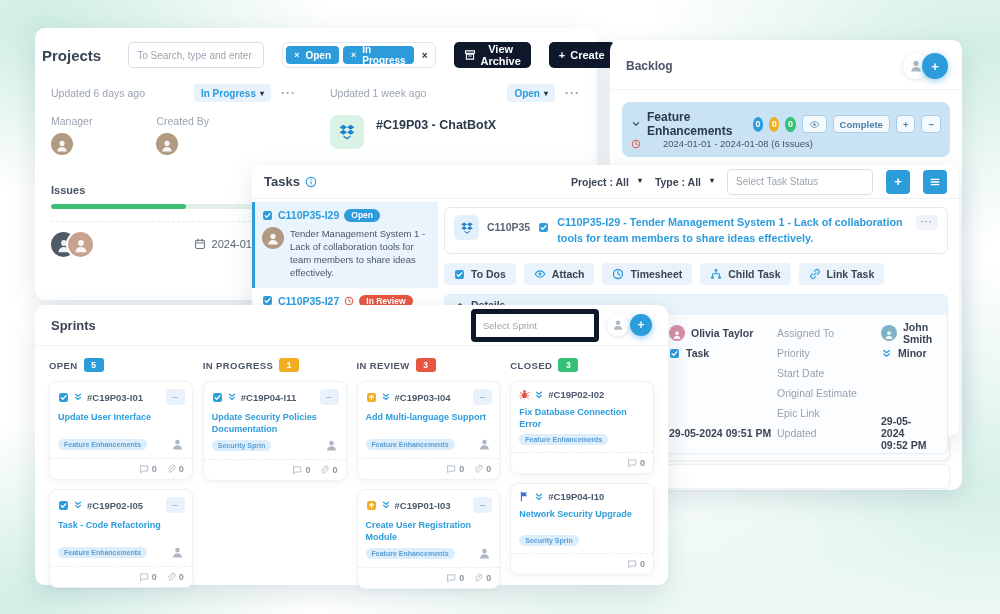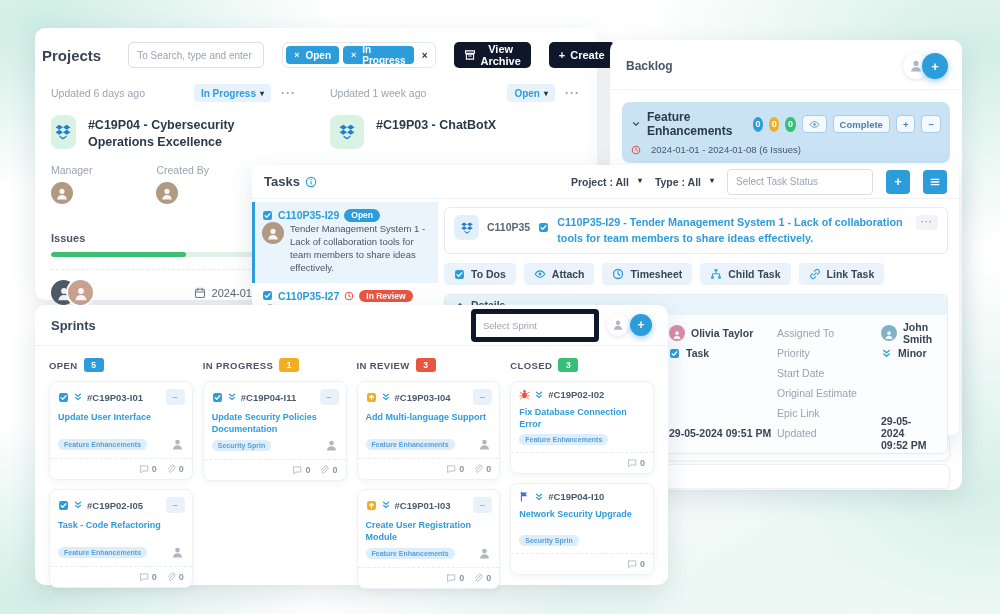--- a/index.html
+++ b/index.html
@@ -65,21 +65,21 @@
   .bluecircle{width:26px;height:26px;border-radius:50%;background:#2D9CDB;color:#fff;font-size:13px;font-weight:700;
     display:inline-flex;align-items:center;justify-content:center;margin-left:-7px;box-shadow:0 2px 6px rgba(45,156,219,.5)}
   .bl-section{margin:12px;background:#C9E3F5;border-radius:8px;padding:8px 9px}
   .bl-srow1{display:flex;align-items:center;gap:6px}
   .bl-sname{font-size:12px;font-weight:700;color:#2B3A4A;margin-right:4px}
   .ccount{width:15px;height:15px;border-radius:50%;color:#fff;font-size:9px;font-weight:700;
     display:inline-flex;align-items:center;justify-content:center}
   .bg-blue{background:#2D9CDB}.bg-yellow{background:#F2AE22}.bg-green{background:#35C075}.bg-red{background:#E85642}
   .fbtn{height:18px;background:rgba(255,255,255,.78);border:1px solid #A9CCE8;border-radius:4px;color:#4E80A8;
     font-size:9.5px;font-weight:700;display:inline-flex;align-items:center;justify-content:center;padding:0 6px;gap:3px}
-  .bl-srow2{display:flex;align-items:center;gap:10px;margin-top:6px;font-size:9.5px;color:#4A5568}
+  .bl-srow2{display:flex;align-items:center;gap:22px;font-size:9.5px;color:#4A5568}
   .bl-item{margin:0 12px;background:#fff;border:1px solid #E8EEF4;border-radius:6px;padding:6px 9px;
     display:flex;align-items:center;gap:6px;box-shadow:0 1px 3px rgba(0,0,0,.04)}
   .bl-iid{font-size:11px;font-weight:700;color:#2D9CDB}
   .bl-ititle{font-size:11px;font-weight:700;color:#2B3A4A;flex:1}
   .b-empty{position:absolute;left:12px;right:12px;height:23px;background:#fff;border:1px solid #EDF1F6;
     border-radius:6px;box-shadow:0 1px 3px rgba(0,0,0,.05)}
   
   #tasks{left:252px;top:165px;width:707px;height:270px;z-index:30;border-radius:8px}
   .tk-head{height:33px;display:flex;align-items:center;padding:0 12px;border-bottom:1px solid #EDF1F5;gap:13px}
   .tk-title{font-size:13px;font-weight:700;color:#3A4554;display:flex;align-items:center;gap:5px;flex:1}
@@ -89,21 +89,21 @@
   .tk-status::placeholder{color:#9AA4AF}
   .sqbtn{width:24px;height:24px;background:#2D9CDB;border-radius:4px;color:#fff;font-size:13px;font-weight:700;
     display:inline-flex;align-items:center;justify-content:center}
   .tk-body{display:flex}
   .tk-list{width:186px;padding-top:3px}
   .titem{padding:7px 9px 8px 7px;border-left:3px solid transparent}
   .titem.sel{background:#EAF4FC;border-left-color:#2D9CDB}
   .titem-top{display:flex;align-items:center;gap:5px}
   .tid{font-size:10.5px;font-weight:700;color:#2D9CDB}
   .badge{border-radius:9px;color:#fff;font-size:8.5px;font-weight:700;padding:2px 7px;line-height:1}
-  .titem-body{display:flex;gap:6px;}
+  .titem-body{display:flex;gap:6px;margin-top:5px}
   .ttext{font-size:9.5px;color:#4A5568;line-height:1.4}
   .tk-detail{flex:1;padding:8px 11px 0 6px}
   .dt-card{border:1px solid #E4EAF1;border-radius:6px;padding:7px 9px;display:flex;align-items:flex-start;gap:8px}
   .dt-pico{width:25px;height:25px;border-radius:6px;background:#E3F0FA;display:flex;align-items:center;justify-content:center}
   .dt-code{font-size:10.5px;color:#5A6776;font-weight:700;padding-top:6px}
   .dt-title{flex:1;font-size:10.8px;color:#2D9CDB;font-weight:700;line-height:1.45}
   .morebtn{background:#F0F4F8;border-radius:4px;color:#8A97A5;font-size:9px;font-weight:700;
     padding:3px 5px;line-height:1;letter-spacing:1px}
   .dt-actions{display:flex;gap:8px;margin-top:9px}
   .achip{background:#EAF3FB;border-radius:4px;height:22px;display:inline-flex;align-items:center;gap:6px;
@@ -253,28 +253,20 @@
 
       <div class="pj-col1">
         <div class="pj-meta">
           <span class="pj-upd">Updated 6 days ago</span>
           <span class="chip-light">
             <span>In Progress</span>
             <span class="caret">▾</span>
           </span>
           <button class="dots" style="margin-left:10px">···</button>
         </div>
-        <div class="pj-card-row">
-          <span class="pj-ico">
-            <svg class="ic i18" style="color:#1E7FD0">
-                <use href="#i-dropbox"></use>
-              </svg>
-          </span>
-          <span class="pj-name">#C19P04 - Cybersecurity Operations Excellence</span>
-        </div>
         <div class="pj-people">
           <div>
             <div class="pj-plabel">Manager</div>
             <span class="av av-man" style="width:22px;height:22px">
               <svg class="ic i14">
                   <use href="#i-person"></use>
                 </svg>
               </span>
           </div>
           <div>

